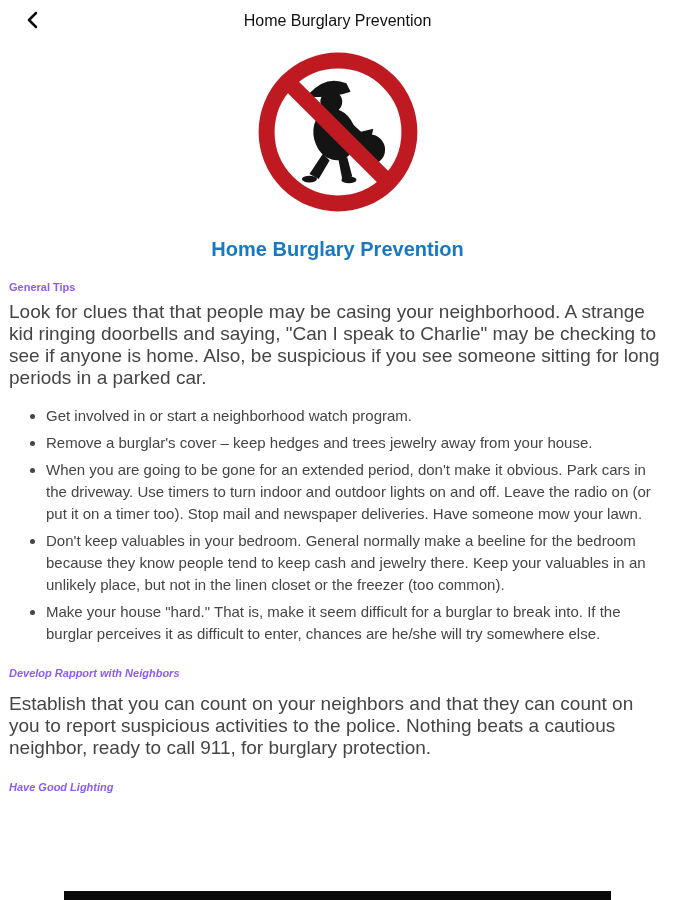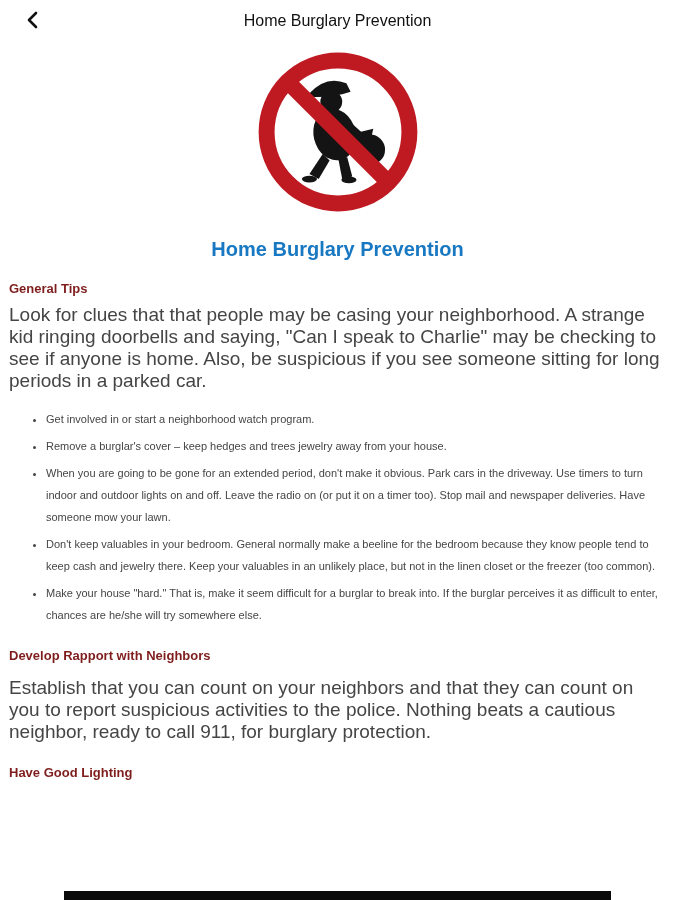--- a/index.html
+++ b/index.html
@@ -49,41 +49,42 @@
     margin: 22px 0 20px;
     font-size: 20px;
     font-weight: bold;
     color: #1878c2;
     text-align: center;
   }
   .content {
     padding: 0 12px 0 9px;
   }
   .content h2 {
-    font-size: 13px;
+    font-size: 11px;
     font-weight: bold;
-    color: #7f1d1d;
+    color: #8b5cf6;
     margin: 0 0 8px;
   }
   .content h2.spaced {
     margin-top: 22px;
     margin-bottom: 14px;
+    font-style: italic;
   }
   .content p {
     font-size: 19px;
     line-height: 22px;
     color: #454545;
     margin: 0 0 16px;
   }
   .content ul {
     margin: 2px 0 20px;
     padding-left: 37px;
   }
   .content li {
-    font-size: 11px;
+    font-size: 15px;
     line-height: 22px;
     color: #454545;
     margin-bottom: 5px;
   }
   .bottom-bar {
     position: absolute;
     bottom: 0;
     left: 9.5%;
     width: 81%;
     height: 9px;

